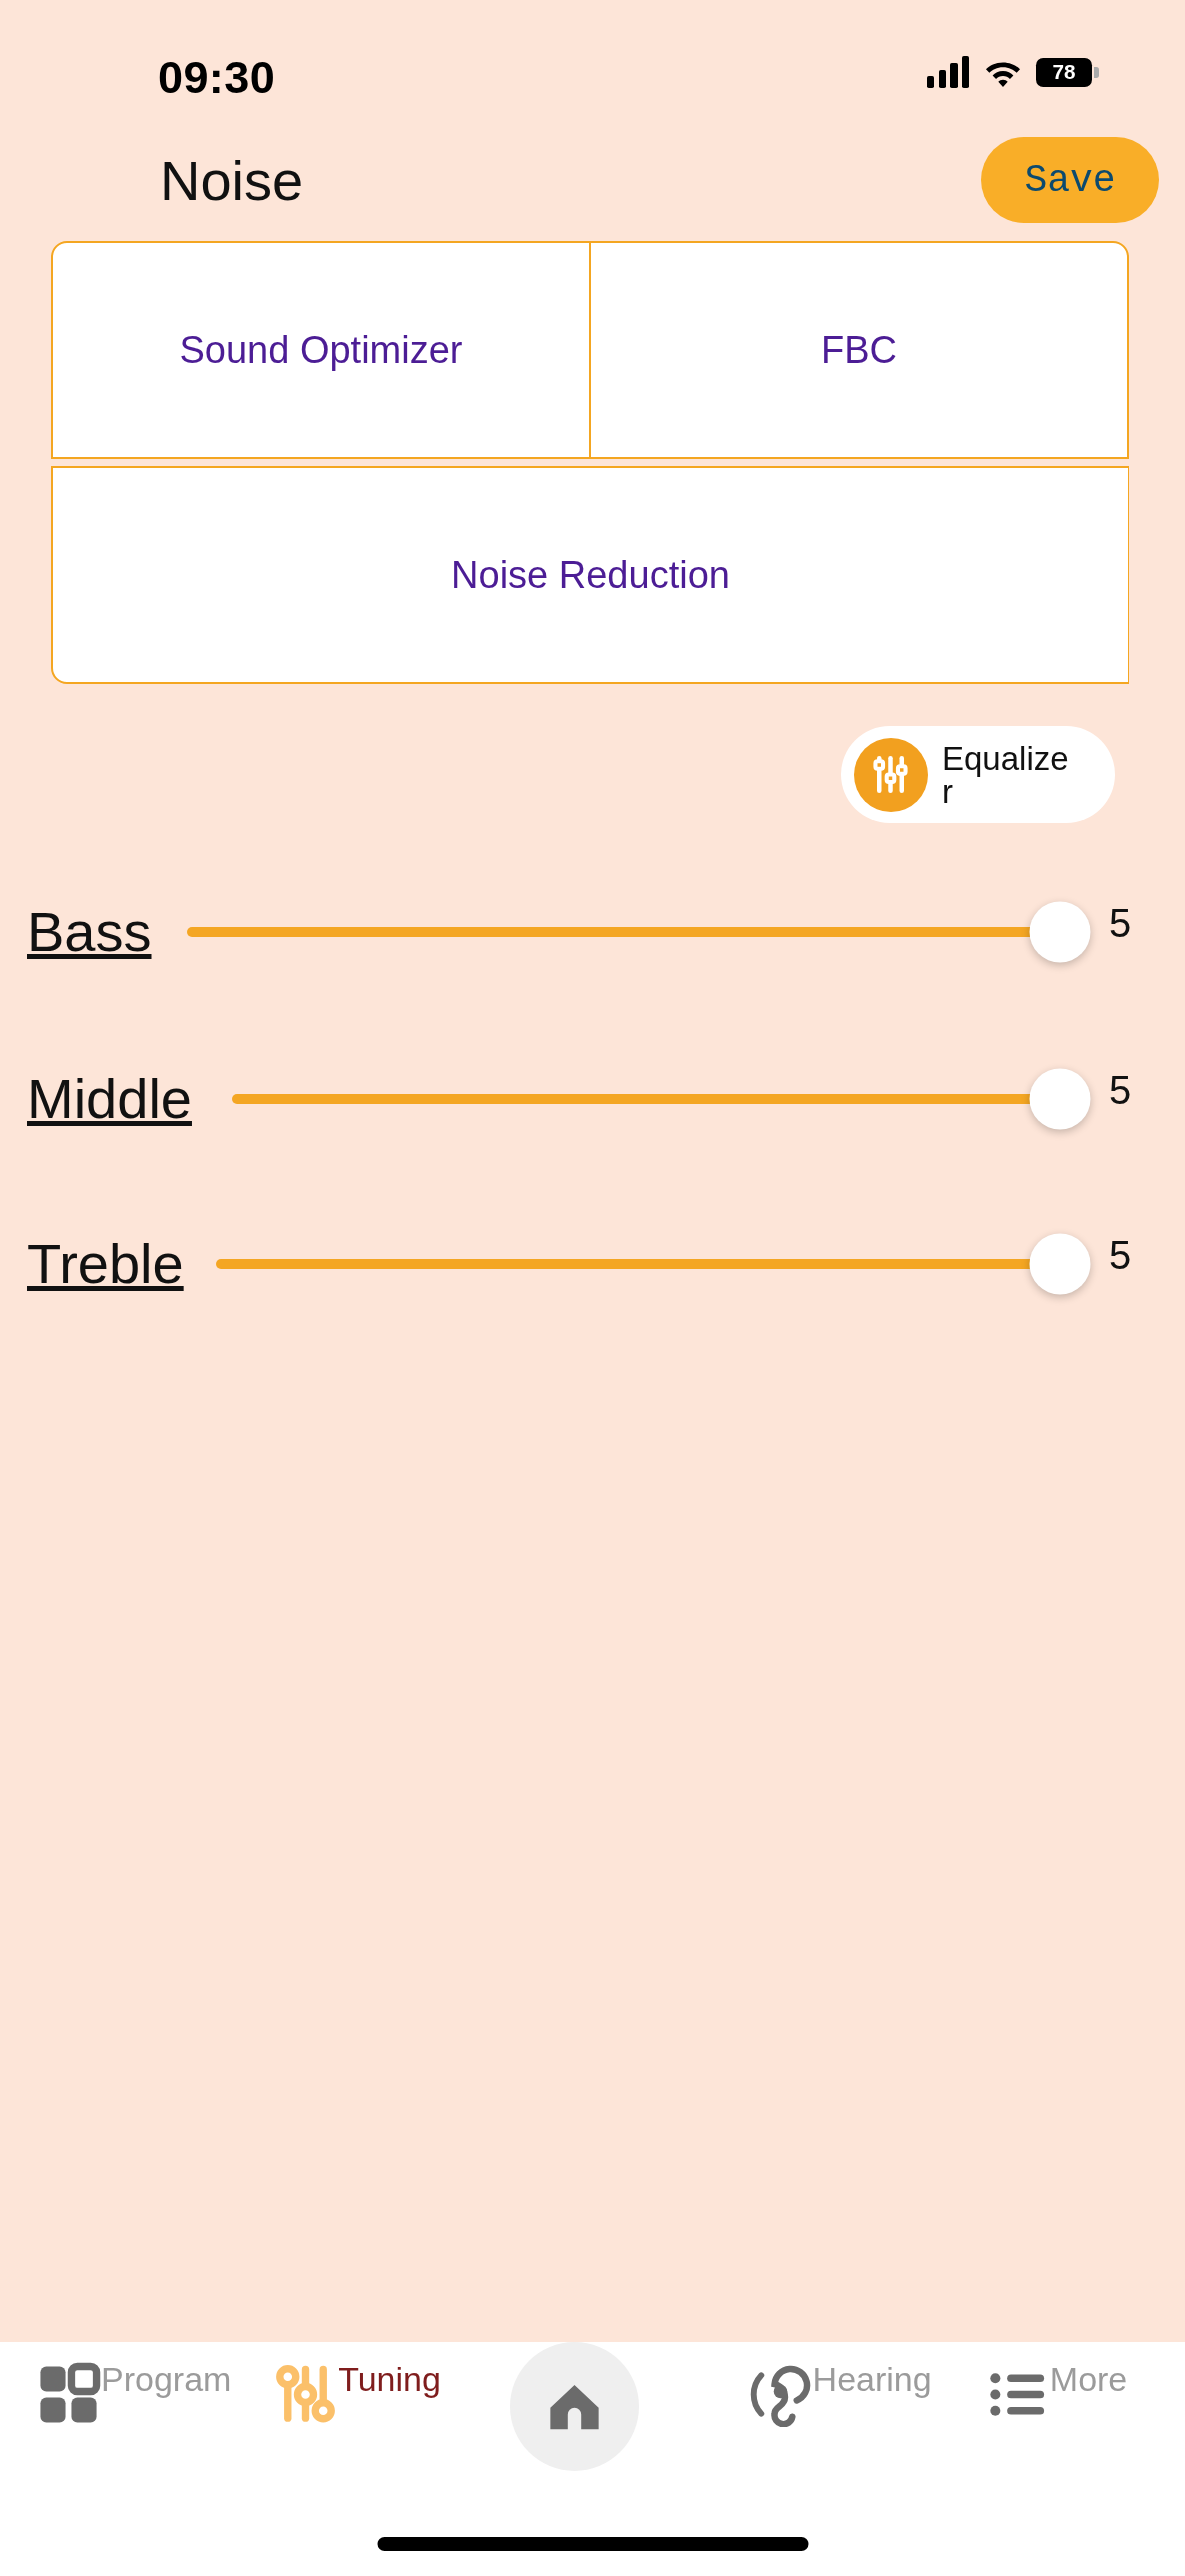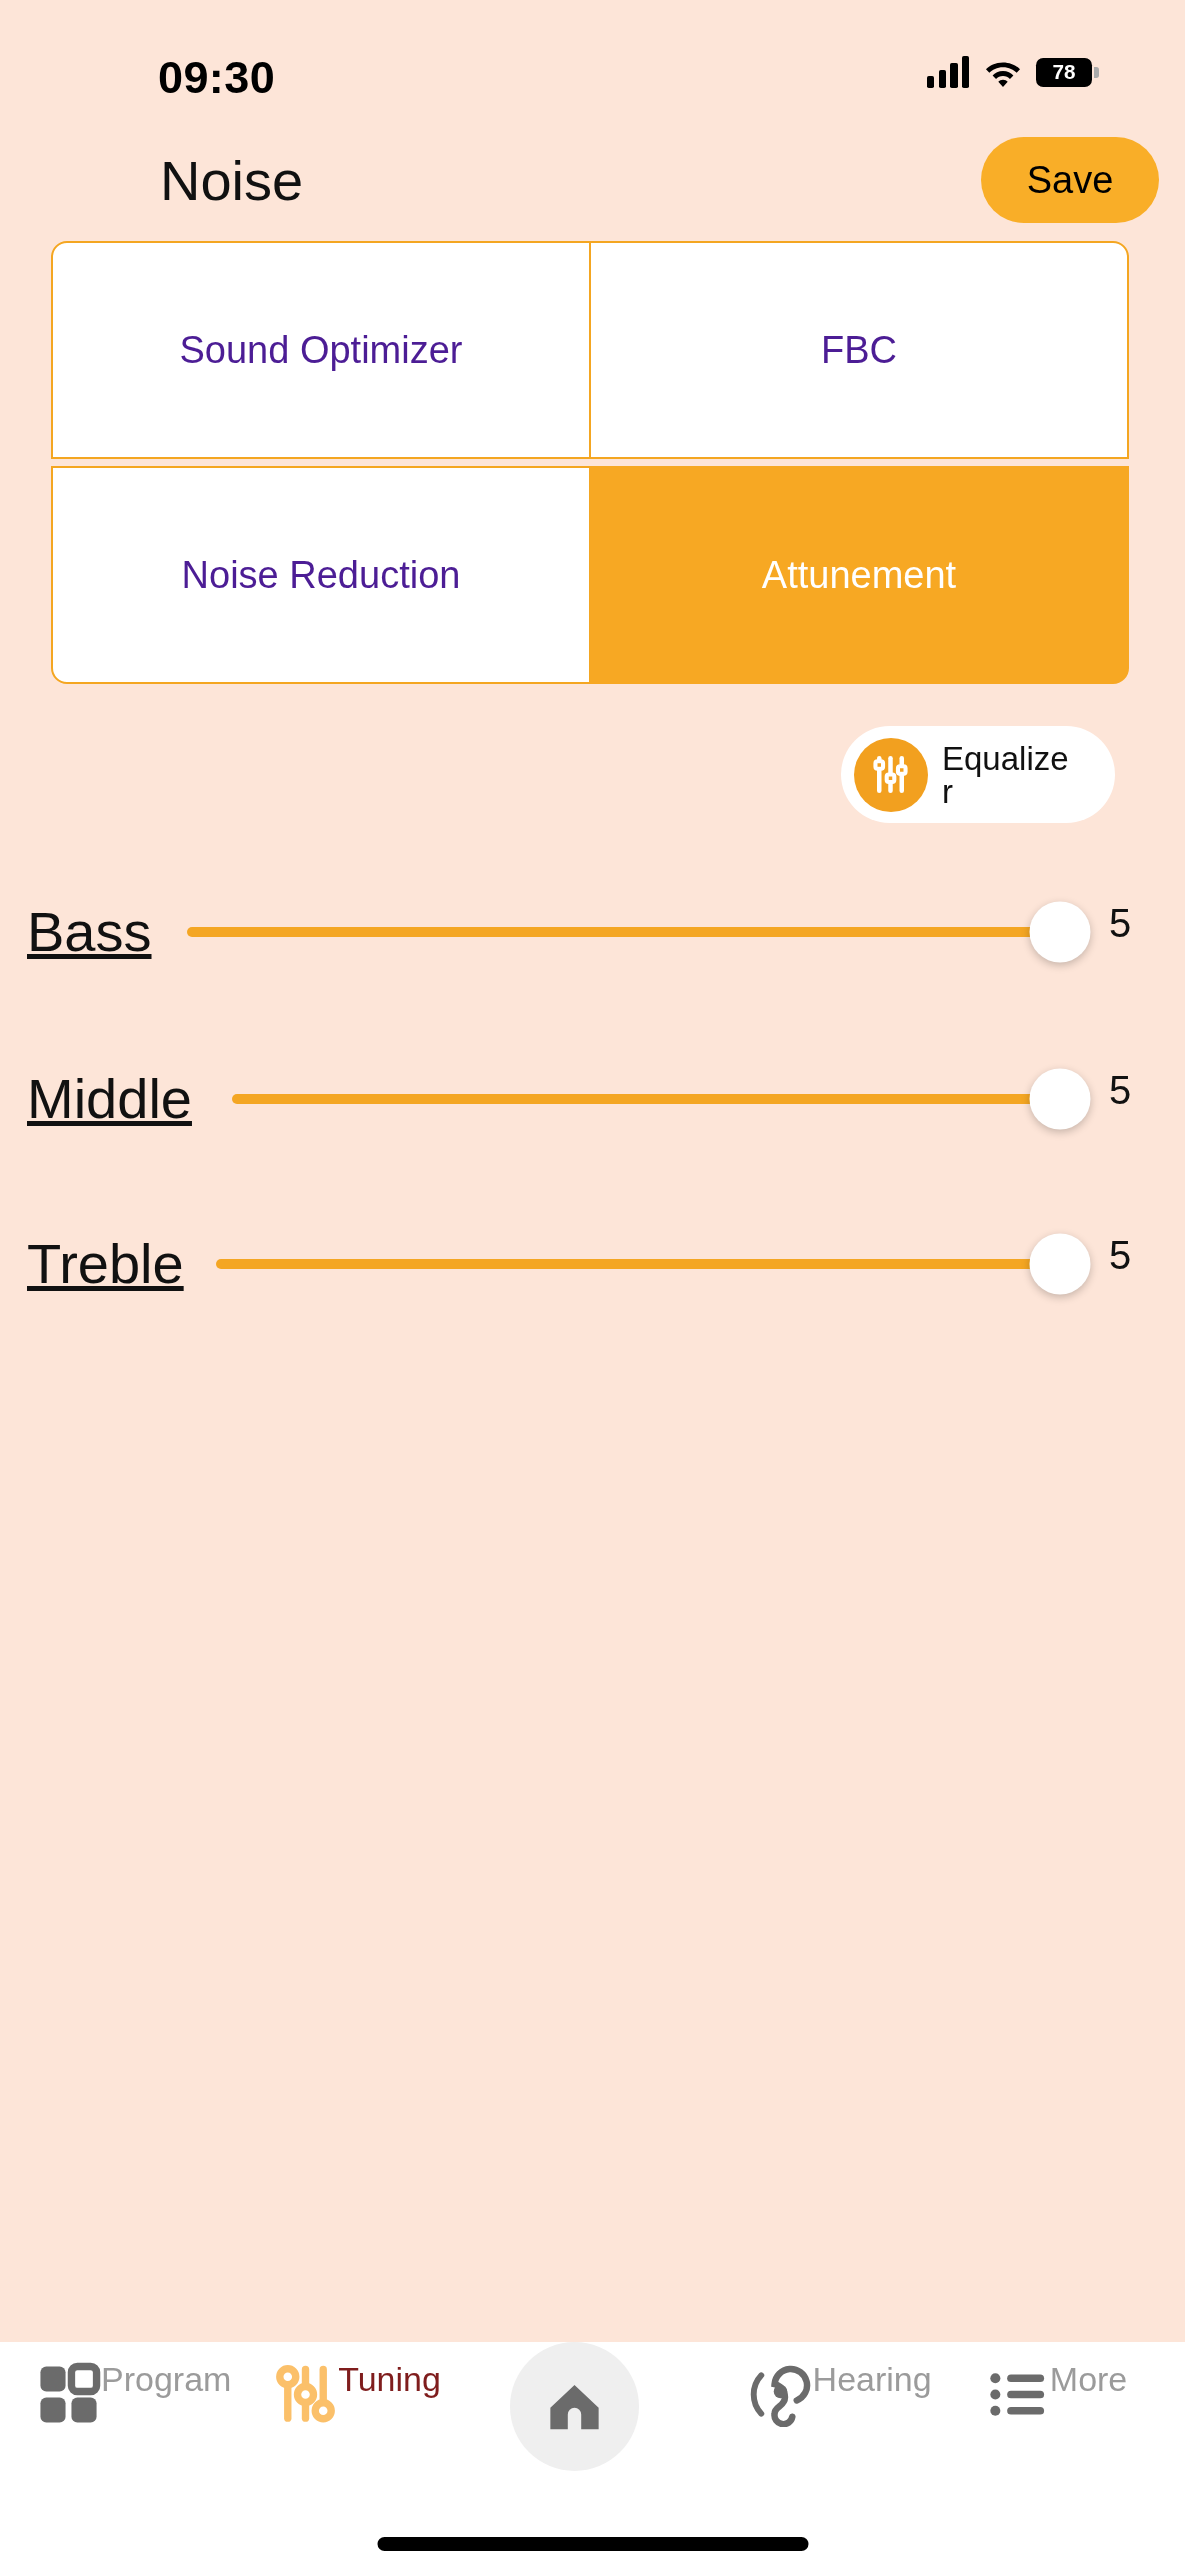--- a/index.html
+++ b/index.html
@@ -49,21 +49,21 @@
 
   
   #page-title {
     position:absolute; left:160px; top:153px;
     font-size:56px; color:#111; font-weight:400; line-height:1;
   }
   #save-button {
     position:absolute; left:981px; top:137px;
     width:178px; height:86px; border-radius:43px;
     background:#f9ae28; border:none; cursor:pointer;
-    color:#000000; font-size:38px; font-family:Liberation Sans, sans-serif;
+    color:#0c4a6e; font-size:38px; font-family:Liberation Mono, monospace;
     display:flex; align-items:center; justify-content:center;
   }
 
   
   #feature-grid {
     position:absolute; left:51px; top:241px;
     width:1078px; height:444px;
   }
   .grid-row { display:flex; width:100%; height:218px; }
   .grid-row.row2 { margin-top:7.2px; }
@@ -183,21 +183,20 @@
   <div id="page-title">Noise</div>
   <button id="save-button">Save</button>
 
   <div id="feature-grid">
     <div class="grid-row row1">
       <div class="grid-cell left">Sound Optimizer</div>
       <div class="grid-cell right">FBC</div>
     </div>
     <div class="grid-row row2">
       <div class="grid-cell left">Noise Reduction</div>
-      <div class="grid-cell right active">Attunement</div>
     </div>
   </div>
 
   <div id="equalizer-pill">
     <span id="eq-icon-circle">
       <svg viewBox="0 0 44 44" width="45" height="45">
         <g stroke="#fff" stroke-width="4.4" stroke-linecap="round" fill="none">
           <line x1="11" y1="6" x2="11" y2="38"></line>
           <line x1="22" y1="6" x2="22" y2="38"></line>
           <line x1="33" y1="6" x2="33" y2="38"></line>

